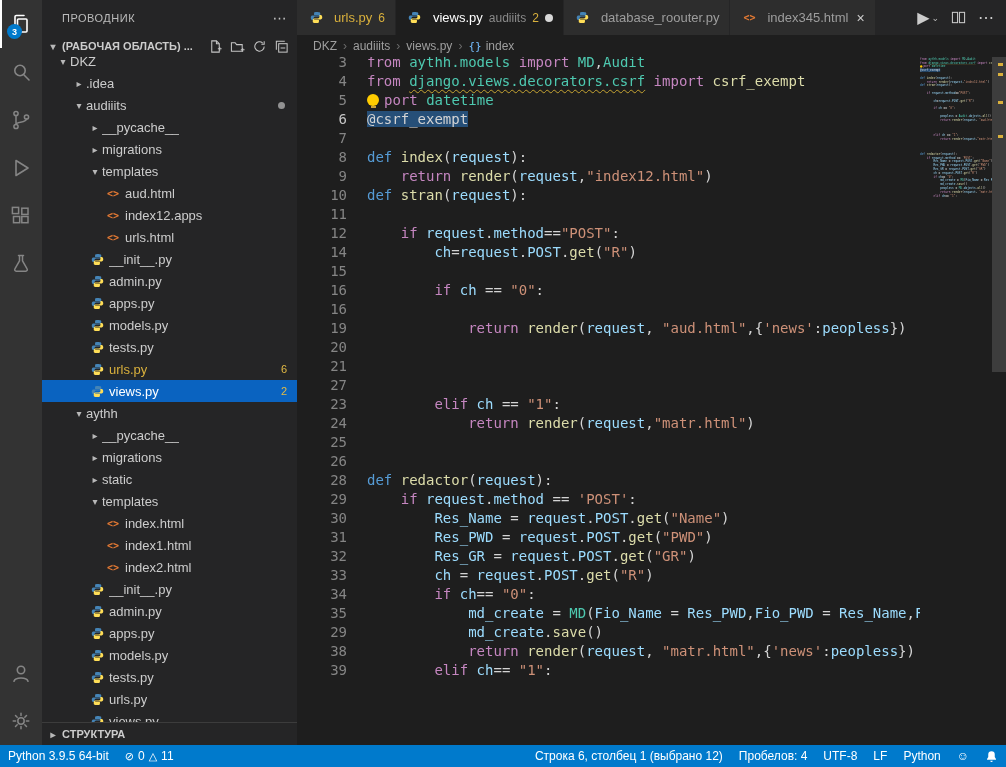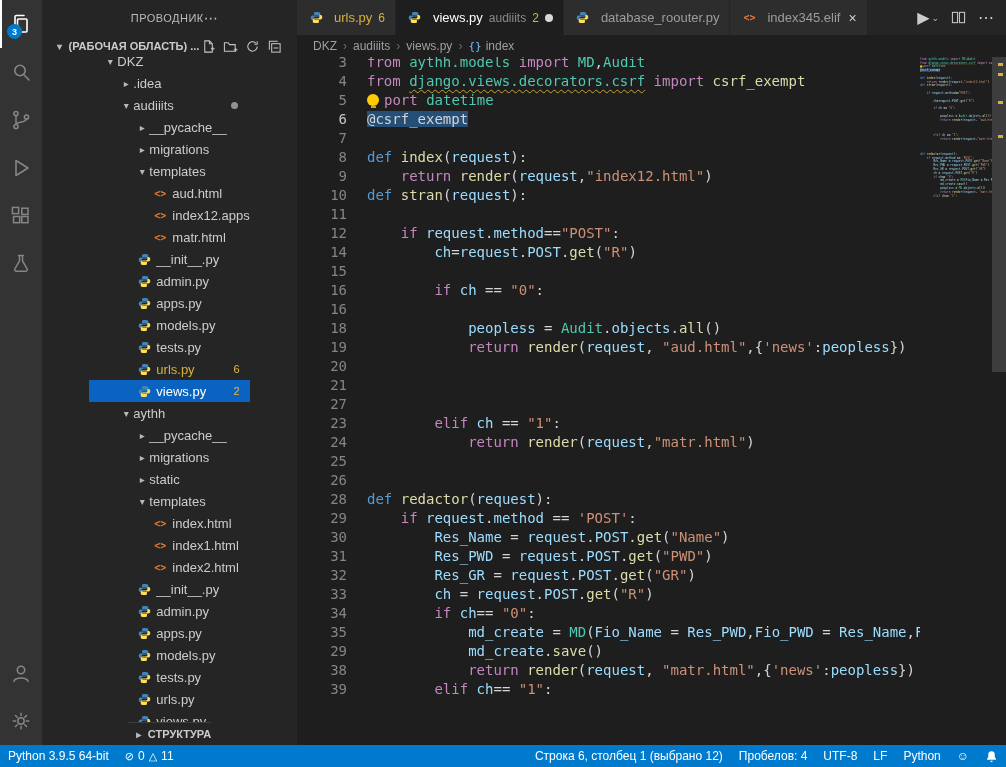--- a/index.html
+++ b/index.html
@@ -9,21 +9,21 @@
 
   
   .activitybar{width:42px;background:#333333;display:flex;flex-direction:column;align-items:stretch;flex:none;}
   .ab-item{height:48px;display:flex;align-items:center;justify-content:center;position:relative;color:#858585;cursor:pointer;border-left:2px solid transparent;border-right:2px solid transparent;}
   .ab-item.active{color:#ffffff;border-left:2px solid #ffffff;}
   .ab-item svg{display:block;}
   .ab-badge{position:absolute;left:5px;top:24px;background:#007acc;color:#fff;font-size:9px;min-width:15px;height:15px;border-radius:8px;display:flex;align-items:center;justify-content:center;font-weight:bold;}
   .ab-spacer{flex:1;}
 
   
-  .sidebar{width:255px;background:#252526;color:#cccccc;display:flex;flex-direction:column;flex:none;position:relative;align-items:center;}
+  .sidebar{width:255px;background:#252526;color:#cccccc;display:flex;flex-direction:column;flex:none;position:relative;}
   .sidebar-title{height:35px;display:flex;align-items:center;padding:0 10px 0 20px;font-size:11px;letter-spacing:.5px;color:#bbbbbb;flex:none;}
   .title-ellipsis{margin-left:auto;color:#c5c5c5;cursor:pointer;font-size:14px;}
   .section-header,.outline-header{height:22px;display:flex;align-items:center;font-size:11px;font-weight:bold;color:#cccccc;padding-left:4px;gap:2px;flex:none;cursor:pointer;}
   .outline-header{border-top:1px solid #3c3c3c;}
   .section-actions{margin-left:auto;display:flex;gap:7px;padding-right:8px;color:#c5c5c5;}
   .section-actions .sa{cursor:pointer;display:flex;align-items:center;}
   .chev{width:14px;flex:none;text-align:center;color:#b8b8b8;font-size:10px;}
   .tree{flex:1;overflow:hidden;font-size:13px;}
   .tree-row{height:22px;display:flex;align-items:center;cursor:pointer;color:#cccccc;white-space:nowrap;}
   .tree-row:first-child{margin-top:-7px;}
@@ -205,21 +205,21 @@
           <div class="tree-row" style="padding-left: 62px;">
             <span class="file-icon html">&lt;&gt;</span>
             <span class="tree-label">aud.html</span>
           </div>
           <div class="tree-row" style="padding-left: 62px;">
             <span class="file-icon html">&lt;&gt;</span>
             <span class="tree-label">index12.apps</span>
           </div>
           <div class="tree-row" style="padding-left: 62px;">
             <span class="file-icon html">&lt;&gt;</span>
-            <span class="tree-label">matr.html</span>
+            <span class="tree-label">urls.html</span>
           </div>
           <div class="tree-row" style="padding-left: 46px;">
             <span class="file-icon">
               <svg width="13" height="13" viewBox="0 0 16 16">
                 <path fill="#4584b6" d="M7.9 1.2c-3.1 0-2.9 1.4-2.9 1.4v2.2h5.9v.8H3.4S.9 5.3.9 8.3s2.2 2.9 2.2 2.9h1.3V8.9s-.1-2.2 2.2-2.2h3.9s2.1.1 2.1-2V2.6s.3-1.4-4.7-1.4z"></path>
                 <path fill="#ffde57" d="M8.1 14.8c3.1 0 2.9-1.4 2.9-1.4v-2.2H5.1v-.8h7.5s2.5.3 2.5-2.7-2.2-2.9-2.2-2.9h-1.3v2.3s.1 2.2-2.2 2.2H5.5s-2.1-.1-2.1 2v2.1s-.3 1.4 4.7 1.4z"></path>
               </svg>
             </span>
             <span class="tree-label">__init__.py</span>
           </div>
@@ -410,21 +410,21 @@
               <span class="file-icon">
                 <svg width="13" height="13" viewBox="0 0 16 16">
                   <path fill="#4584b6" d="M7.9 1.2c-3.1 0-2.9 1.4-2.9 1.4v2.2h5.9v.8H3.4S.9 5.3.9 8.3s2.2 2.9 2.2 2.9h1.3V8.9s-.1-2.2 2.2-2.2h3.9s2.1.1 2.1-2V2.6s.3-1.4-4.7-1.4z"></path>
                   <path fill="#ffde57" d="M8.1 14.8c3.1 0 2.9-1.4 2.9-1.4v-2.2H5.1v-.8h7.5s2.5.3 2.5-2.7-2.2-2.9-2.2-2.9h-1.3v2.3s.1 2.2-2.2 2.2H5.5s-2.1-.1-2.1 2v2.1s-.3 1.4 4.7 1.4z"></path>
                 </svg>
               </span>
               <span class="tab-label">database_roouter.py</span>
             </div>
             <div class="tab">
               <span class="file-icon html">&lt;&gt;</span>
-              <span class="tab-label">index345.elif</span>
+              <span class="tab-label">index345.html</span>
               <span class="close">×</span>
             </div>
           </div>
         <div class="editor-actions">
           <span class="act">
             <span>▶</span>
             <span class="mini">⌄</span>
           </span>
           <span class="act">
             <svg width="15" height="15" viewBox="0 0 16 16" fill="none" stroke="currentColor" stroke-width="1.1">
@@ -463,21 +463,20 @@
               <div class="code-line"><span class="ln">7</span><span class="code-text"></span></div>
               <div class="code-line"><span class="ln">8</span><span class="code-text"><span class="tok-d">def </span><span class="tok-f">index</span><span class="tok-p">(</span><span class="tok-v">request</span><span class="tok-p">):</span></span></div>
               <div class="code-line"><span class="ln">9</span><span class="code-text"><span class="tok-p">    </span><span class="tok-k">return </span><span class="tok-f">render</span><span class="tok-p">(</span><span class="tok-v">request</span><span class="tok-p">,</span><span class="tok-s">"index12.html"</span><span class="tok-p">)</span></span></div>
               <div class="code-line"><span class="ln">10</span><span class="code-text"><span class="tok-d">def </span><span class="tok-f">stran</span><span class="tok-p">(</span><span class="tok-v">request</span><span class="tok-p">):</span></span></div>
               <div class="code-line"><span class="ln">11</span><span class="code-text"></span></div>
               <div class="code-line"><span class="ln">12</span><span class="code-text"><span class="tok-p">    </span><span class="tok-k">if </span><span class="tok-v">request</span><span class="tok-p">.</span><span class="tok-v">method</span><span class="tok-p">==</span><span class="tok-s">"POST"</span><span class="tok-p">:</span></span></div>
               <div class="code-line"><span class="ln">14</span><span class="code-text"><span class="tok-p">        </span><span class="tok-v">ch</span><span class="tok-p">=</span><span class="tok-v">request</span><span class="tok-p">.</span><span class="tok-v">POST</span><span class="tok-p">.</span><span class="tok-f">get</span><span class="tok-p">(</span><span class="tok-s">"R"</span><span class="tok-p">)</span></span></div>
               <div class="code-line"><span class="ln">15</span><span class="code-text"></span></div>
               <div class="code-line"><span class="ln">16</span><span class="code-text"><span class="tok-p">        </span><span class="tok-k">if </span><span class="tok-v">ch</span><span class="tok-p"> == </span><span class="tok-s">"0"</span><span class="tok-p">:</span></span></div>
               <div class="code-line"><span class="ln">16</span><span class="code-text"></span></div>
-              <div class="code-line"><span class="ln">18</span><span class="code-text"><span class="tok-p">            </span><span class="tok-v">peopless</span><span class="tok-p"> = </span><span class="tok-t">Audit</span><span class="tok-p">.</span><span class="tok-v">objects</span><span class="tok-p">.</span><span class="tok-f">all</span><span class="tok-p">()</span></span></div>
               <div class="code-line"><span class="ln">19</span><span class="code-text"><span class="tok-p">            </span><span class="tok-k">return </span><span class="tok-f">render</span><span class="tok-p">(</span><span class="tok-v">request</span><span class="tok-p">, </span><span class="tok-s">"aud.html"</span><span class="tok-p">,{</span><span class="tok-s">'news'</span><span class="tok-p">:</span><span class="tok-v">peopless</span><span class="tok-p">})</span></span></div>
               <div class="code-line"><span class="ln">20</span><span class="code-text"></span></div>
               <div class="code-line"><span class="ln">21</span><span class="code-text"></span></div>
               <div class="code-line"><span class="ln">27</span><span class="code-text"></span></div>
               <div class="code-line"><span class="ln">23</span><span class="code-text"><span class="tok-p">        </span><span class="tok-k">elif </span><span class="tok-v">ch</span><span class="tok-p"> == </span><span class="tok-s">"1"</span><span class="tok-p">:</span></span></div>
               <div class="code-line"><span class="ln">24</span><span class="code-text"><span class="tok-p">            </span><span class="tok-k">return </span><span class="tok-f">render</span><span class="tok-p">(</span><span class="tok-v">request</span><span class="tok-p">,</span><span class="tok-s">"matr.html"</span><span class="tok-p">)</span></span></div>
               <div class="code-line"><span class="ln">25</span><span class="code-text"></span></div>
               <div class="code-line"><span class="ln">26</span><span class="code-text"></span></div>
               <div class="code-line"><span class="ln">28</span><span class="code-text"><span class="tok-d">def </span><span class="tok-f">redactor</span><span class="tok-p">(</span><span class="tok-v">request</span><span class="tok-p">):</span></span></div>
               <div class="code-line"><span class="ln">29</span><span class="code-text"><span class="tok-p">    </span><span class="tok-k">if </span><span class="tok-v">request</span><span class="tok-p">.</span><span class="tok-v">method</span><span class="tok-p"> == </span><span class="tok-s">'POST'</span><span class="tok-p">:</span></span></div>

